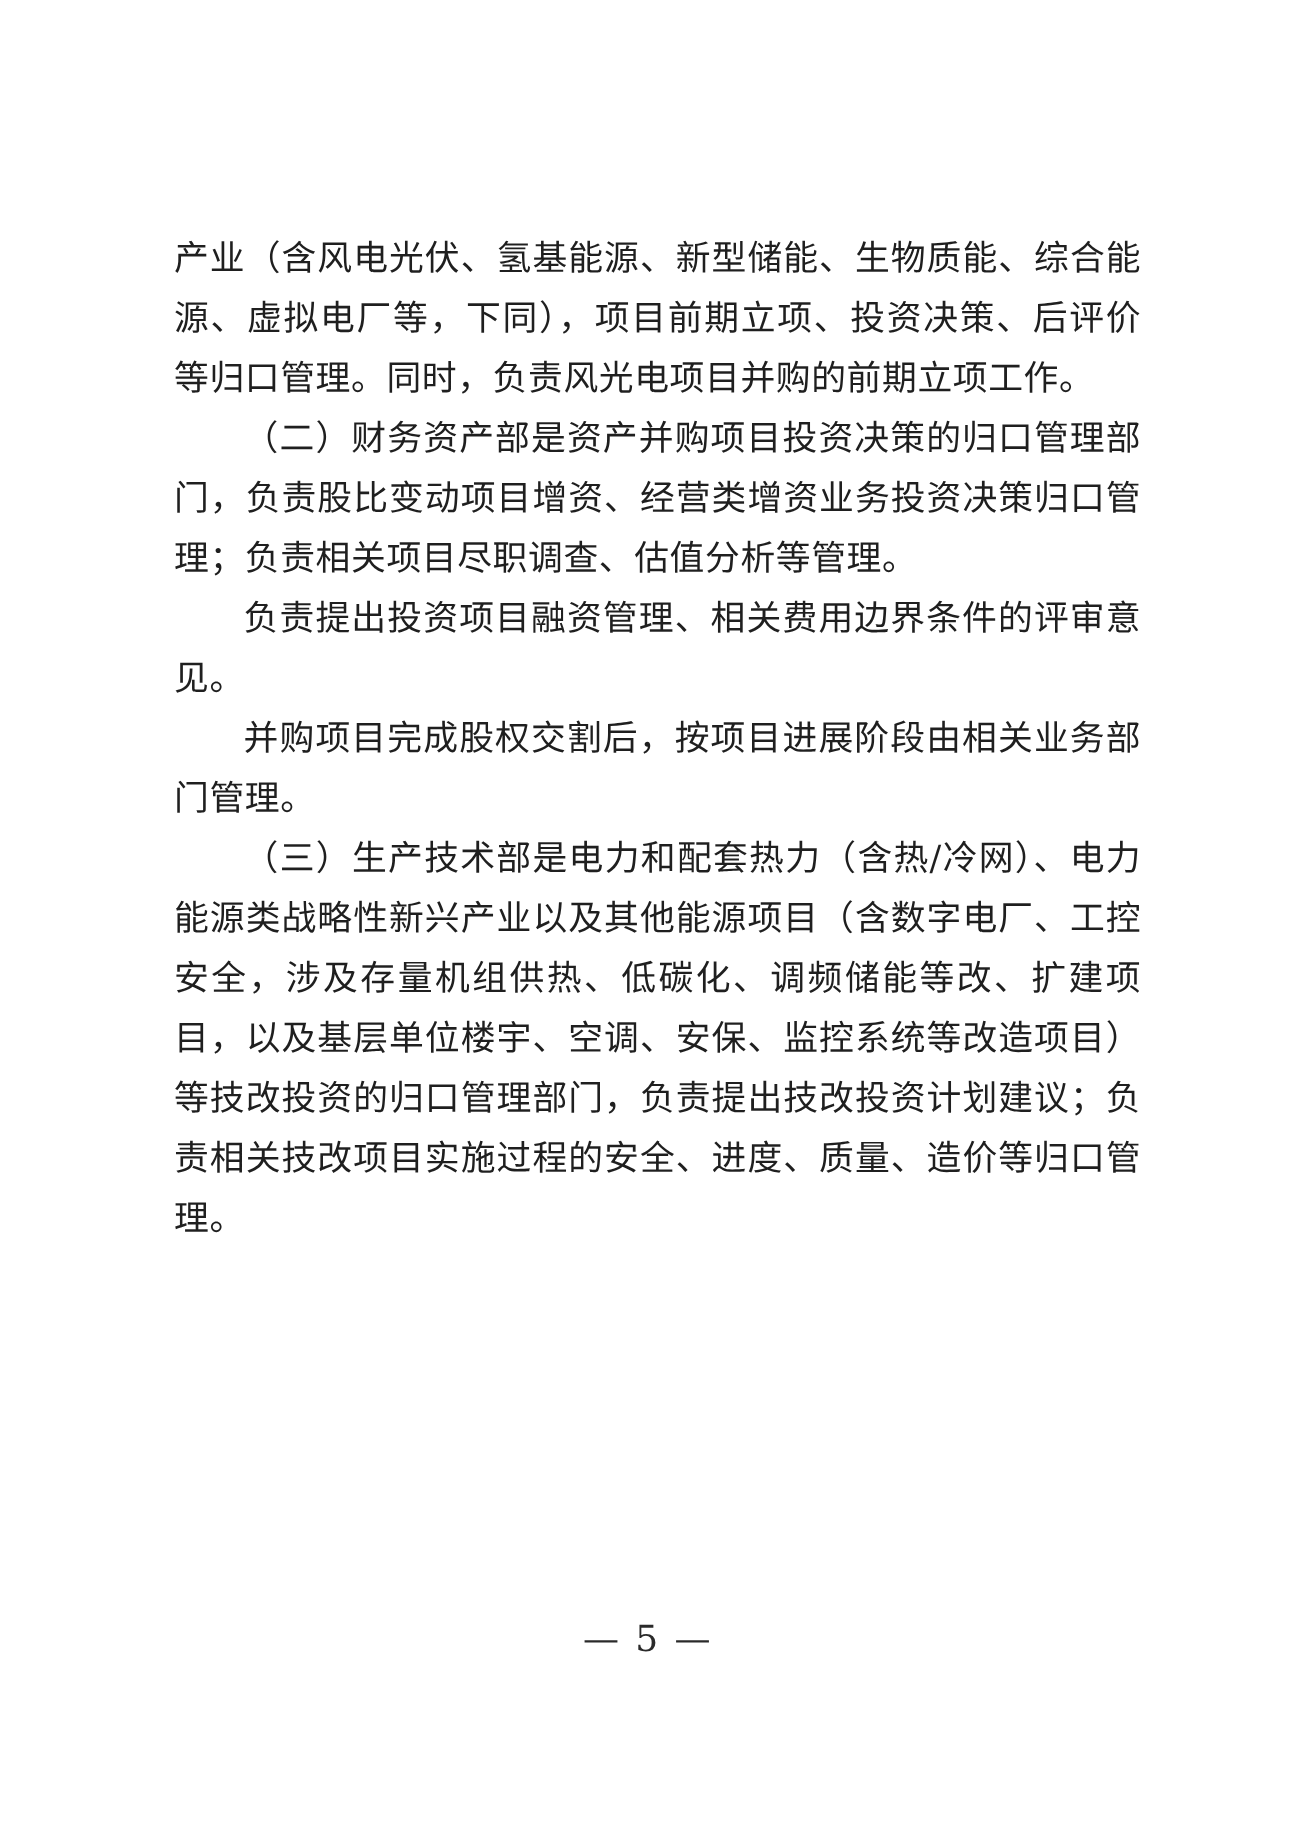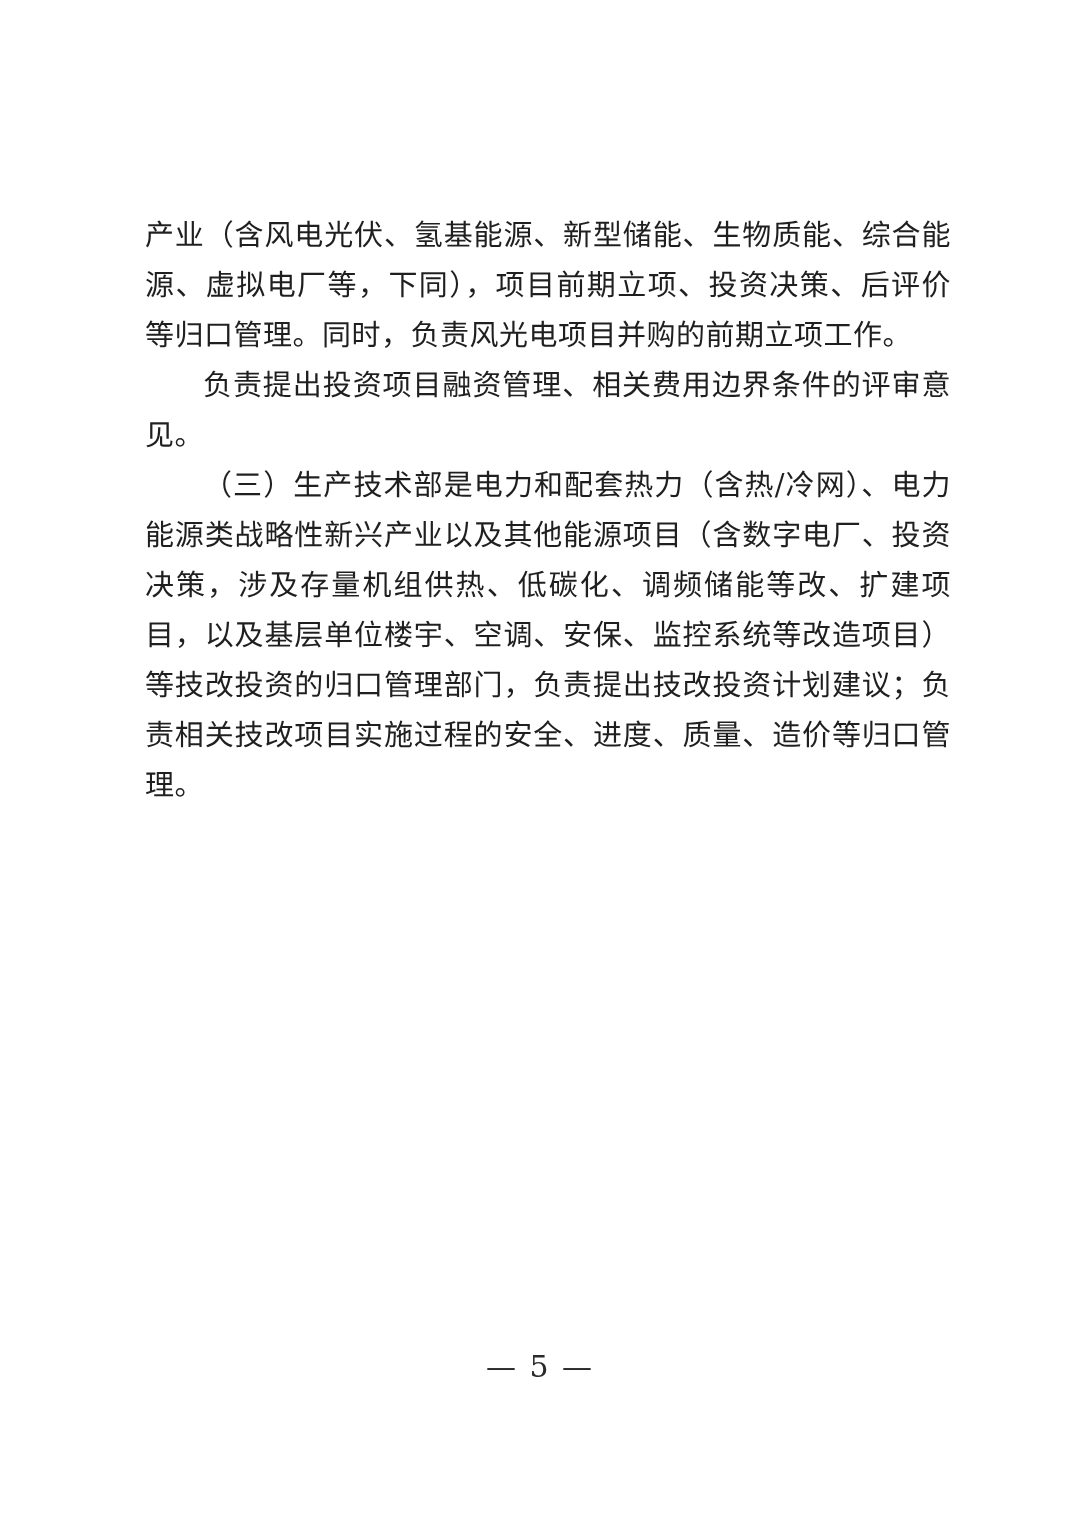--- a/index.html
+++ b/index.html
@@ -19,21 +19,20 @@
   .doc-text {
     position: absolute;
     left: 145px;
     top: 190px;
     width: 806px;
     font-size: 29px;
     line-height: 50px;
     text-align: justify;
     text-justify: inter-ideograph;
     letter-spacing: 0.5px;
-    margin-top: 20px;
   }
   .doc-text p.para {
     margin: 0;
     padding: 0;
   }
   .doc-text p.para.indent {
     text-indent: 2em;
   }
   .footer {
     position: absolute;
@@ -47,19 +46,21 @@
     letter-spacing: 2px;
   }
 </style>
 </head>
 <body>
 
 <div class="page">
   <div class="doc-text">
 
   <p class="para">产业（含风电光伏、氢基能源、新型储能、生物质能、综合能源、虚拟电厂等，下同），项目前期立项、投资决策、后评价等归口管理。同时，负责风光电项目并购的前期立项工作。</p>
+      <p class="para indent">（二）财务资产部是资产并购项目投资决策的归口管理部门，负责股比变动项目增资、经营类增资业务投资决策归口管理；负责相关项目尽职调查、估值分析等管理。</p>
       <p class="para indent">负责提出投资项目融资管理、相关费用边界条件的评审意见。</p>
-      <p class="para indent">（三）生产技术部是电力和配套热力（含热/冷网）、电力能源类战略性新兴产业以及其他能源项目（含数字电厂、投资决策，涉及存量机组供热、低碳化、调频储能等改、扩建项目，以及基层单位楼宇、空调、安保、监控系统等改造项目）等技改投资的归口管理部门，负责提出技改投资计划建议；负责相关技改项目实施过程的安全、进度、质量、造价等归口管理。</p>
+      <p class="para indent">并购项目完成股权交割后，按项目进展阶段由相关业务部门管理。</p>
+      <p class="para indent">（三）生产技术部是电力和配套热力（含热/冷网）、电力能源类战略性新兴产业以及其他能源项目（含数字电厂、工控安全，涉及存量机组供热、低碳化、调频储能等改、扩建项目，以及基层单位楼宇、空调、安保、监控系统等改造项目）等技改投资的归口管理部门，负责提出技改投资计划建议；负责相关技改项目实施过程的安全、进度、质量、造价等归口管理。</p>
     </div>
   <div class="footer">
     <span>— 5 —</span>
   </div>
 </div>
 
 </body></html>

